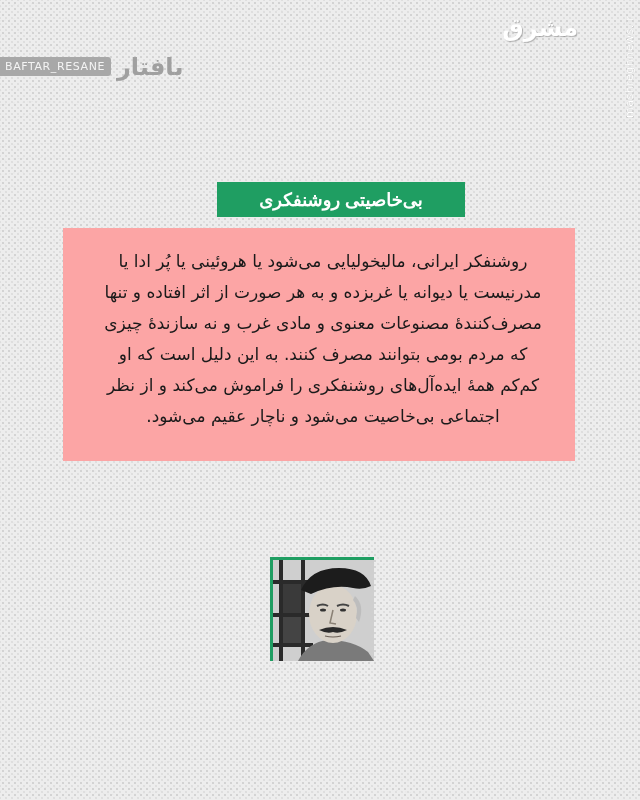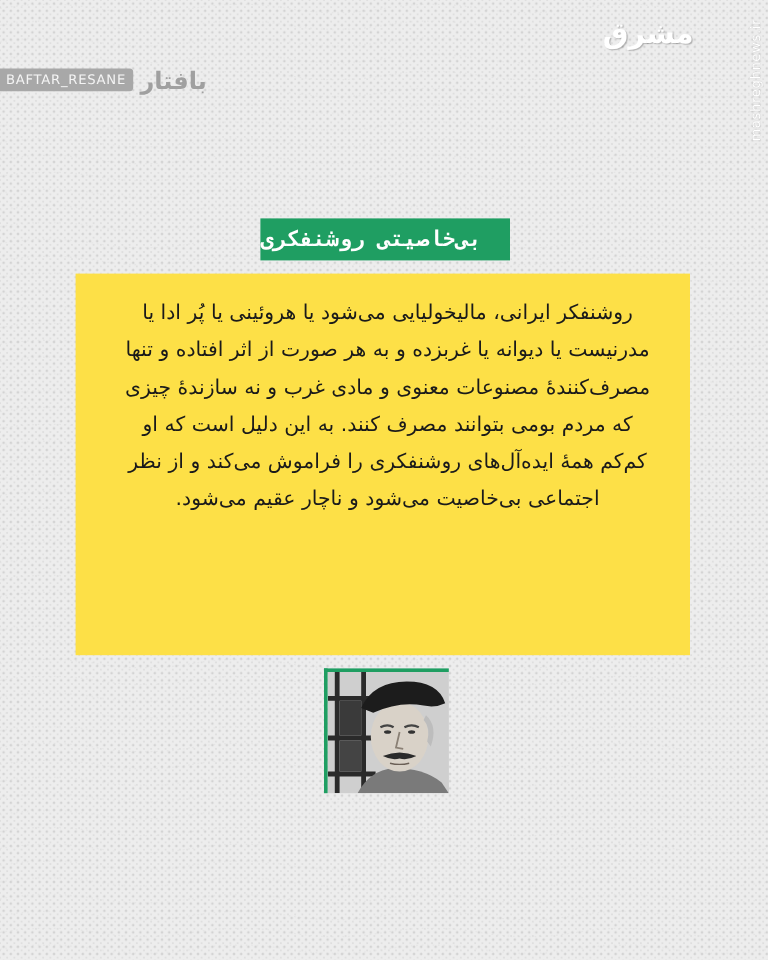--- a/index.html
+++ b/index.html
@@ -40,21 +40,21 @@
       font-size: 11px;
       letter-spacing: 0.6px;
       padding: 3px 6px 3px 5px;
       border-radius: 0 3px 3px 0;
       line-height: 13px;
     }
     .brand-logo {
       color: #a0a0a0;
       font-family: "DejaVu Sans", sans-serif;
       font-weight: bold;
-      font-size: 20px;
+      font-size: 24px;
       line-height: 20px;
       direction: rtl;
     }
     .watermark-logo {
       position: absolute;
       right: 62px;
       top: 14px;
       color: #ffffff;
       font-family: "DejaVu Sans", sans-serif;
       font-weight: bold;
@@ -72,39 +72,39 @@
       font-family: "DejaVu Sans", sans-serif;
       font-size: 11px;
       letter-spacing: 0.5px;
       text-shadow: 0 0 1px rgba(0,0,0,0.25);
       height: 100px;
     }
     .title-bar {
       position: absolute;
       left: 217px;
       top: 182px;
-      width: 208px;
+      width: 248px;
       height: 35px;
       background: #1f9e62;
       color: #ffffff;
       display: flex;
       align-items: center;
-      justify-content: flex-end;
-      direction: rtl;
-      font-family: Liberation Mono, monospace;
+      justify-content: center;
+      direction: rtl;
+      font-family: Liberation Sans, sans-serif;
       font-weight: bold;
       font-size: 18px;
     }
     .quote-box {
       position: absolute;
       left: 63px;
       top: 228px;
       width: 512px;
-      height: 318px;
-      background: #fde047;
+      height: 233px;
+      background: #fca5a5;
       box-sizing: border-box;
       padding: 18px 32px 0 40px;
       direction: rtl;
     }
     .quote-text {
       margin: 0;
       text-align: center;
       color: #1a1a1a;
       font-family: "DejaVu Sans", sans-serif;
       font-size: 17px;

